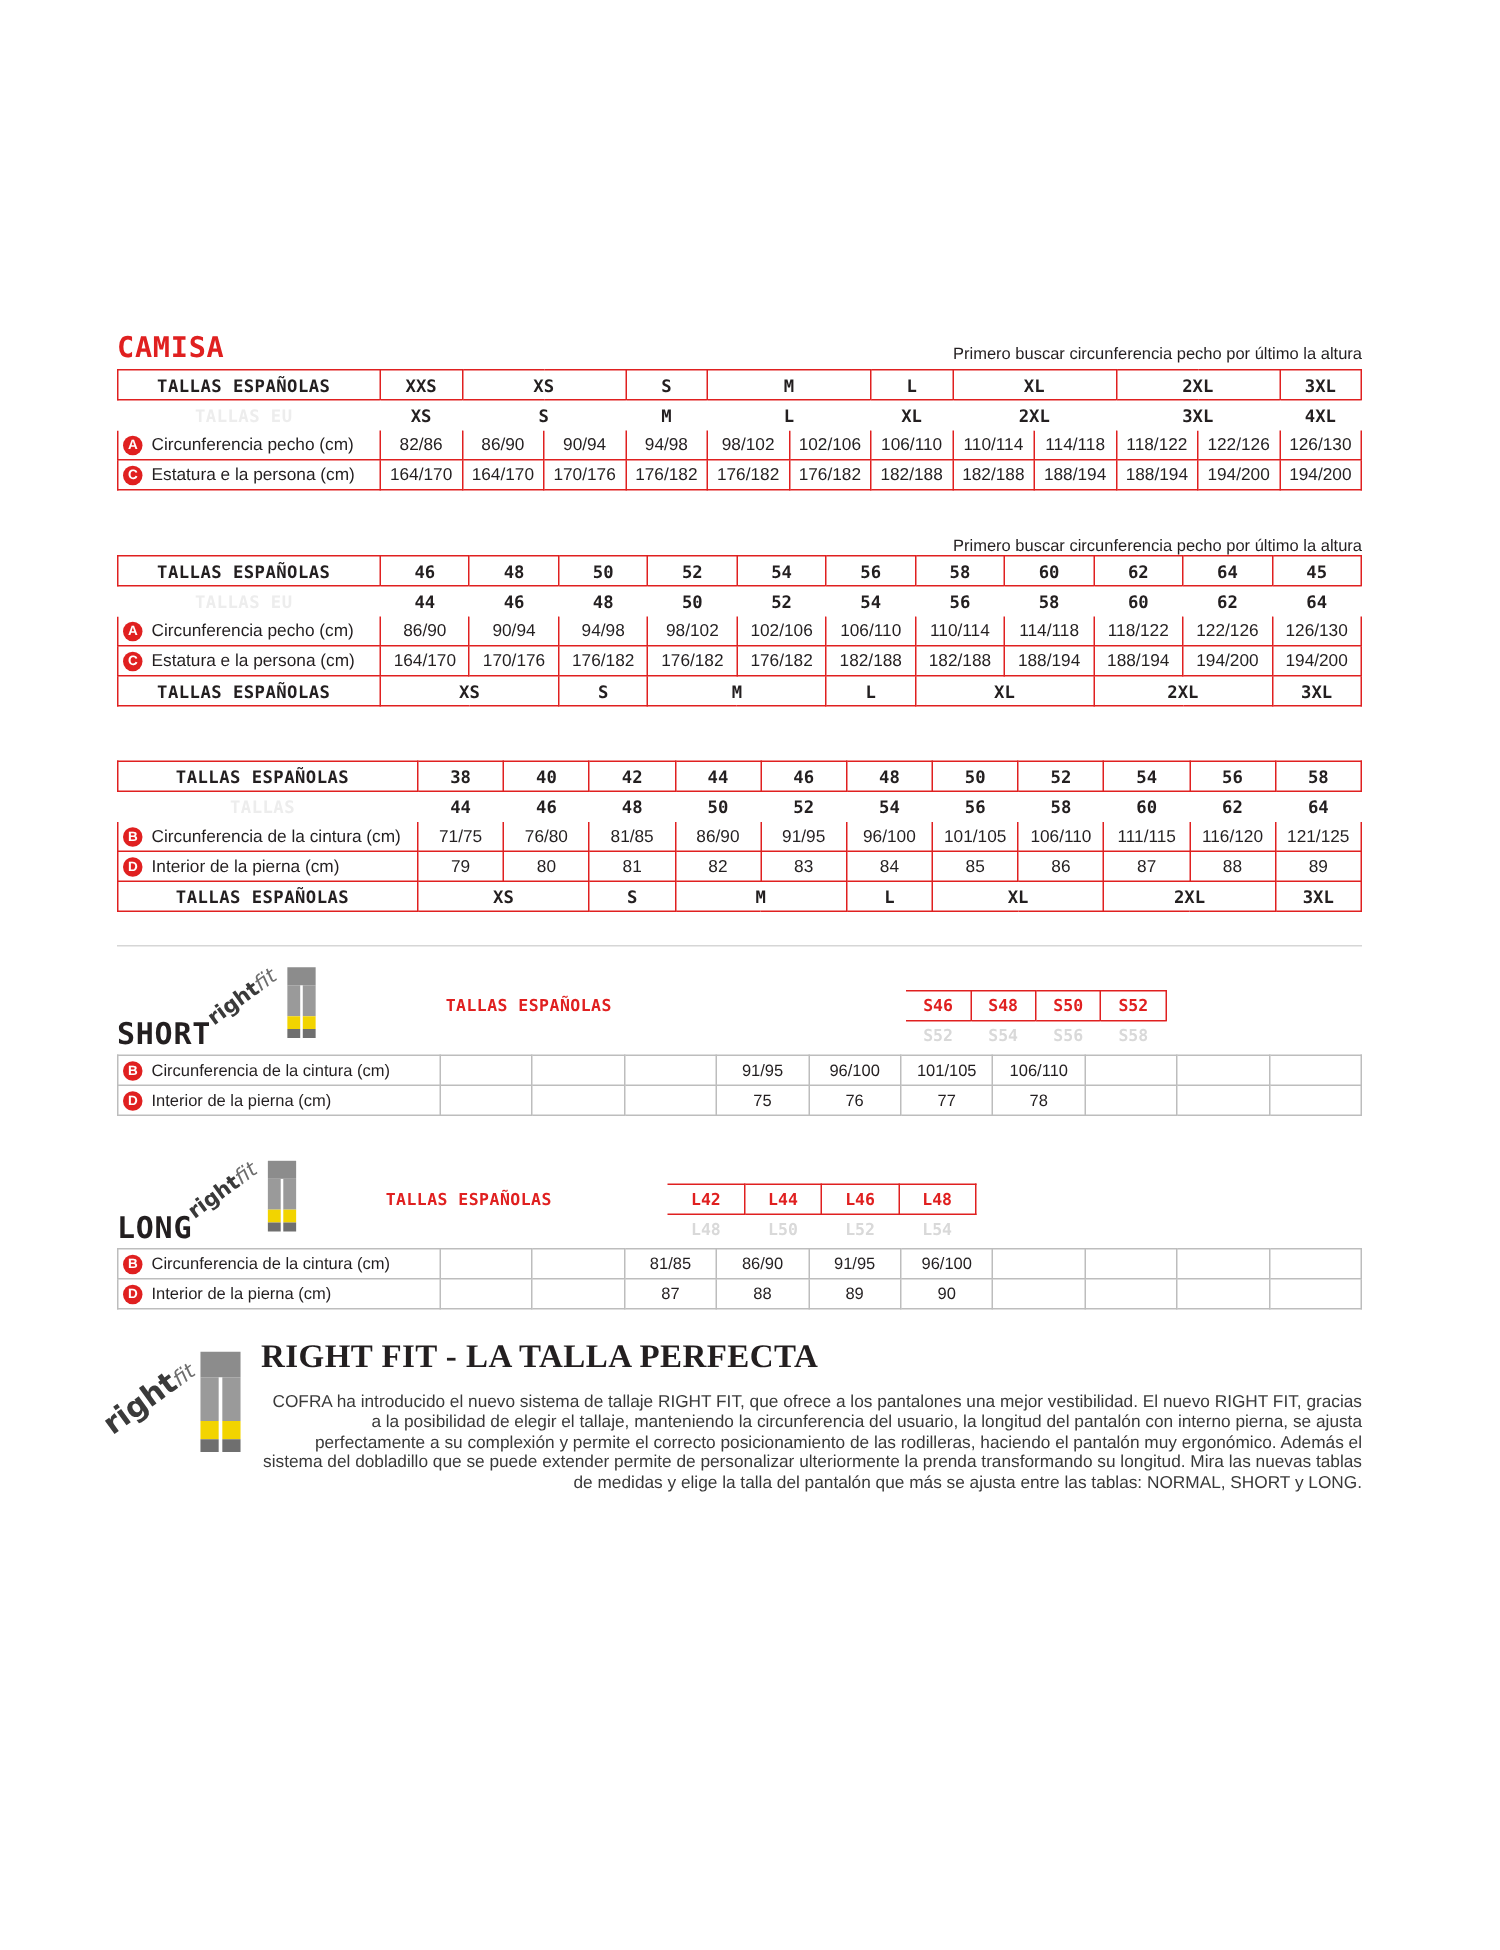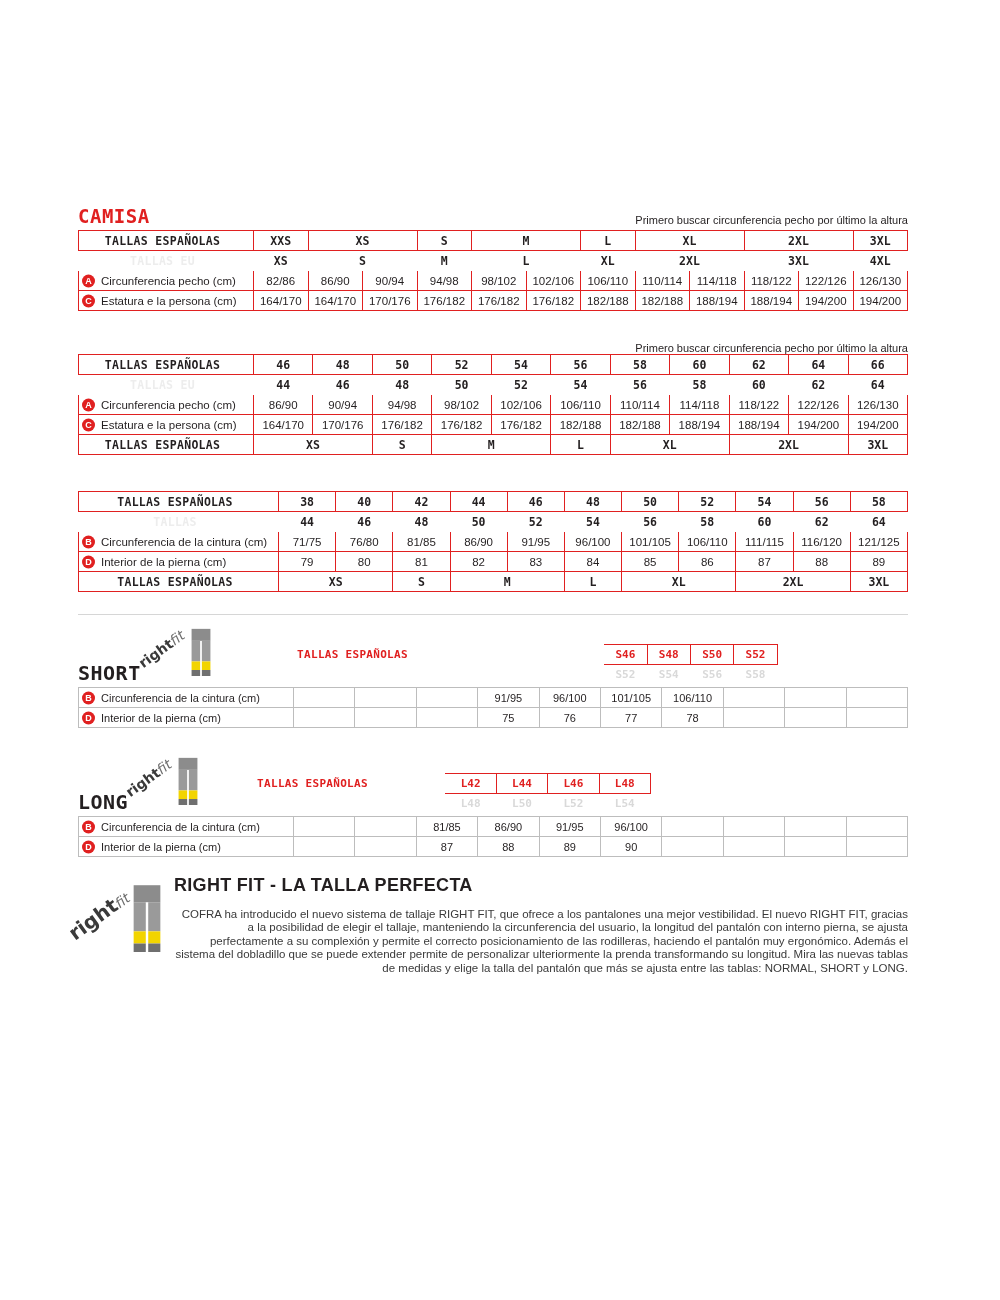--- a/index.html
+++ b/index.html
@@ -16,21 +16,21 @@
     overflow: hidden;
   }
   .page {
     position: absolute;
     left: 0; top: 0;
     width: 1000px; height: 1300px;
   }
   .sheet {
     position: absolute;
     left: 78px;
-    top: 205px;
+    top: 221px;
     width: 830px;
   }
   
   table.grid {
     border-collapse: collapse;
     width: 100%;
     table-layout: fixed;
   }
   table.grid td {
     border: 1px solid #e02020;
@@ -166,23 +166,23 @@
     width: 28px;
     height: 58px;
   }
   
   .info-wrap {
     position: relative;
     margin-top: 18px;
     padding-left: 96px;
   }
   .info-title {
-    font-family: Liberation Sans, sans-serif;
-    font-weight: bold;
-    font-size: 18px;
+    font-family: Liberation Serif, serif;
+    font-weight: bold;
+    font-size: 22px;
     color: #231f20;
     margin: 0 0 5px 0;
     letter-spacing: 0.3px;
   }
   .info-body {
     font-size: 11.5px;
     line-height: 13.6px;
     color: #3a3a3a;
     text-align: right;
   }
@@ -287,21 +287,21 @@
         <td>46</td>
         <td>48</td>
         <td>50</td>
         <td>52</td>
         <td>54</td>
         <td>56</td>
         <td>58</td>
         <td>60</td>
         <td>62</td>
         <td>64</td>
-        <td>66</td>
+        <td>45</td>
       </tr>
       <tr class="eurow">
         <td class="lbl">TALLAS EU</td>
         <td>44</td>
         <td>46</td>
         <td>48</td>
         <td>50</td>
         <td>52</td>
         <td>54</td>
         <td>56</td>

